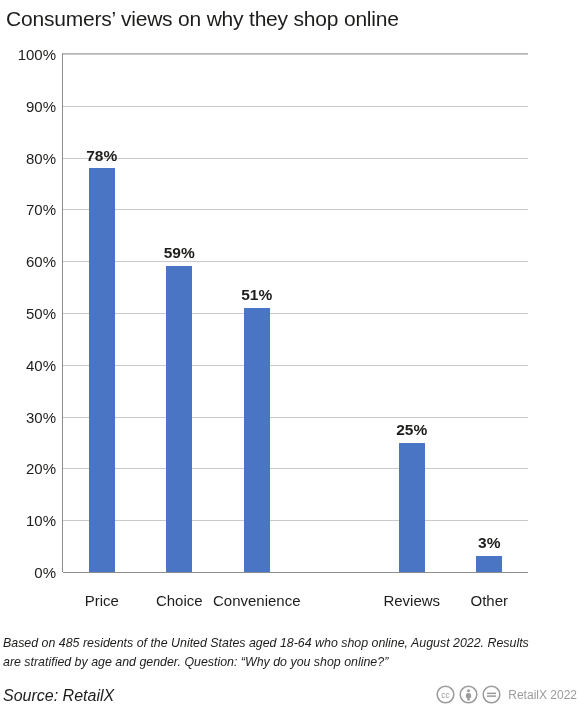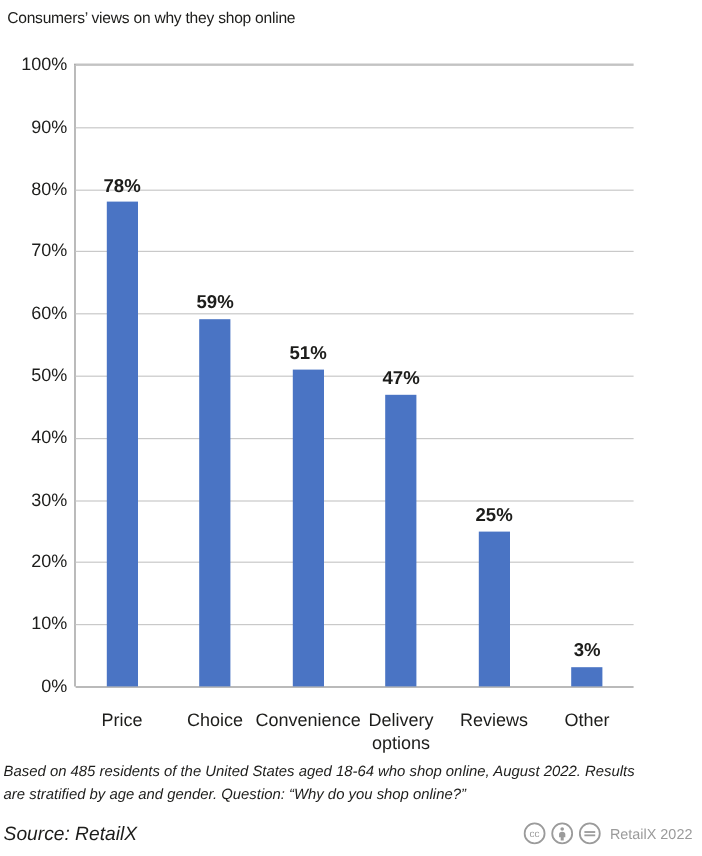--- a/index.html
+++ b/index.html
@@ -14,21 +14,21 @@
     color: #231f20;
     overflow: hidden;
     position: relative;
   }
 
   
   #chart-title {
     position: absolute;
     left: 6px;
     top: 7px;
-    font-size: 13px;
+    font-size: 21px;
     letter-spacing: -0.2px;
     color: #1d1d1b;
     white-space: nowrap;
   }
 
   
   #plot-area {
     position: absolute;
     left: 62px;
     top: 53px;
@@ -176,26 +176,20 @@
     <div class="bar-slot" style="left: 77.5px; width: 77.5px;">
       <div class="bar" style="height: 305.62px; background: rgb(74, 116, 196);"></div>
       <div class="bar-value" style="bottom: 309.62px;">59%</div>
       <div class="x-tick-label">Choice</div>
     </div>
     <div class="bar-slot" style="left: 155px; width: 77.5px;">
       <div class="bar" style="height: 264.18px; background: rgb(74, 116, 196);"></div>
       <div class="bar-value" style="bottom: 268.18px;">51%</div>
       <div class="x-tick-label">Convenience</div>
     </div>
-    <div class="bar-slot" style="left: 232.5px; width: 77.5px;">
-      <div class="bar" style="height: 243.46px; background: rgb(74, 116, 196);"></div>
-      <div class="bar-value" style="bottom: 247.46px;">47%</div>
-      <div class="x-tick-label">Delivery
-options</div>
-    </div>
     <div class="bar-slot" style="left: 310px; width: 77.5px;">
       <div class="bar" style="height: 129.5px; background: rgb(74, 116, 196);"></div>
       <div class="bar-value" style="bottom: 133.5px;">25%</div>
       <div class="x-tick-label">Reviews</div>
     </div>
     <div class="bar-slot" style="left: 387.5px; width: 77.5px;">
       <div class="bar" style="height: 15.54px; background: rgb(74, 116, 196);"></div>
       <div class="bar-value" style="bottom: 19.54px;">3%</div>
       <div class="x-tick-label">Other</div>
     </div>

